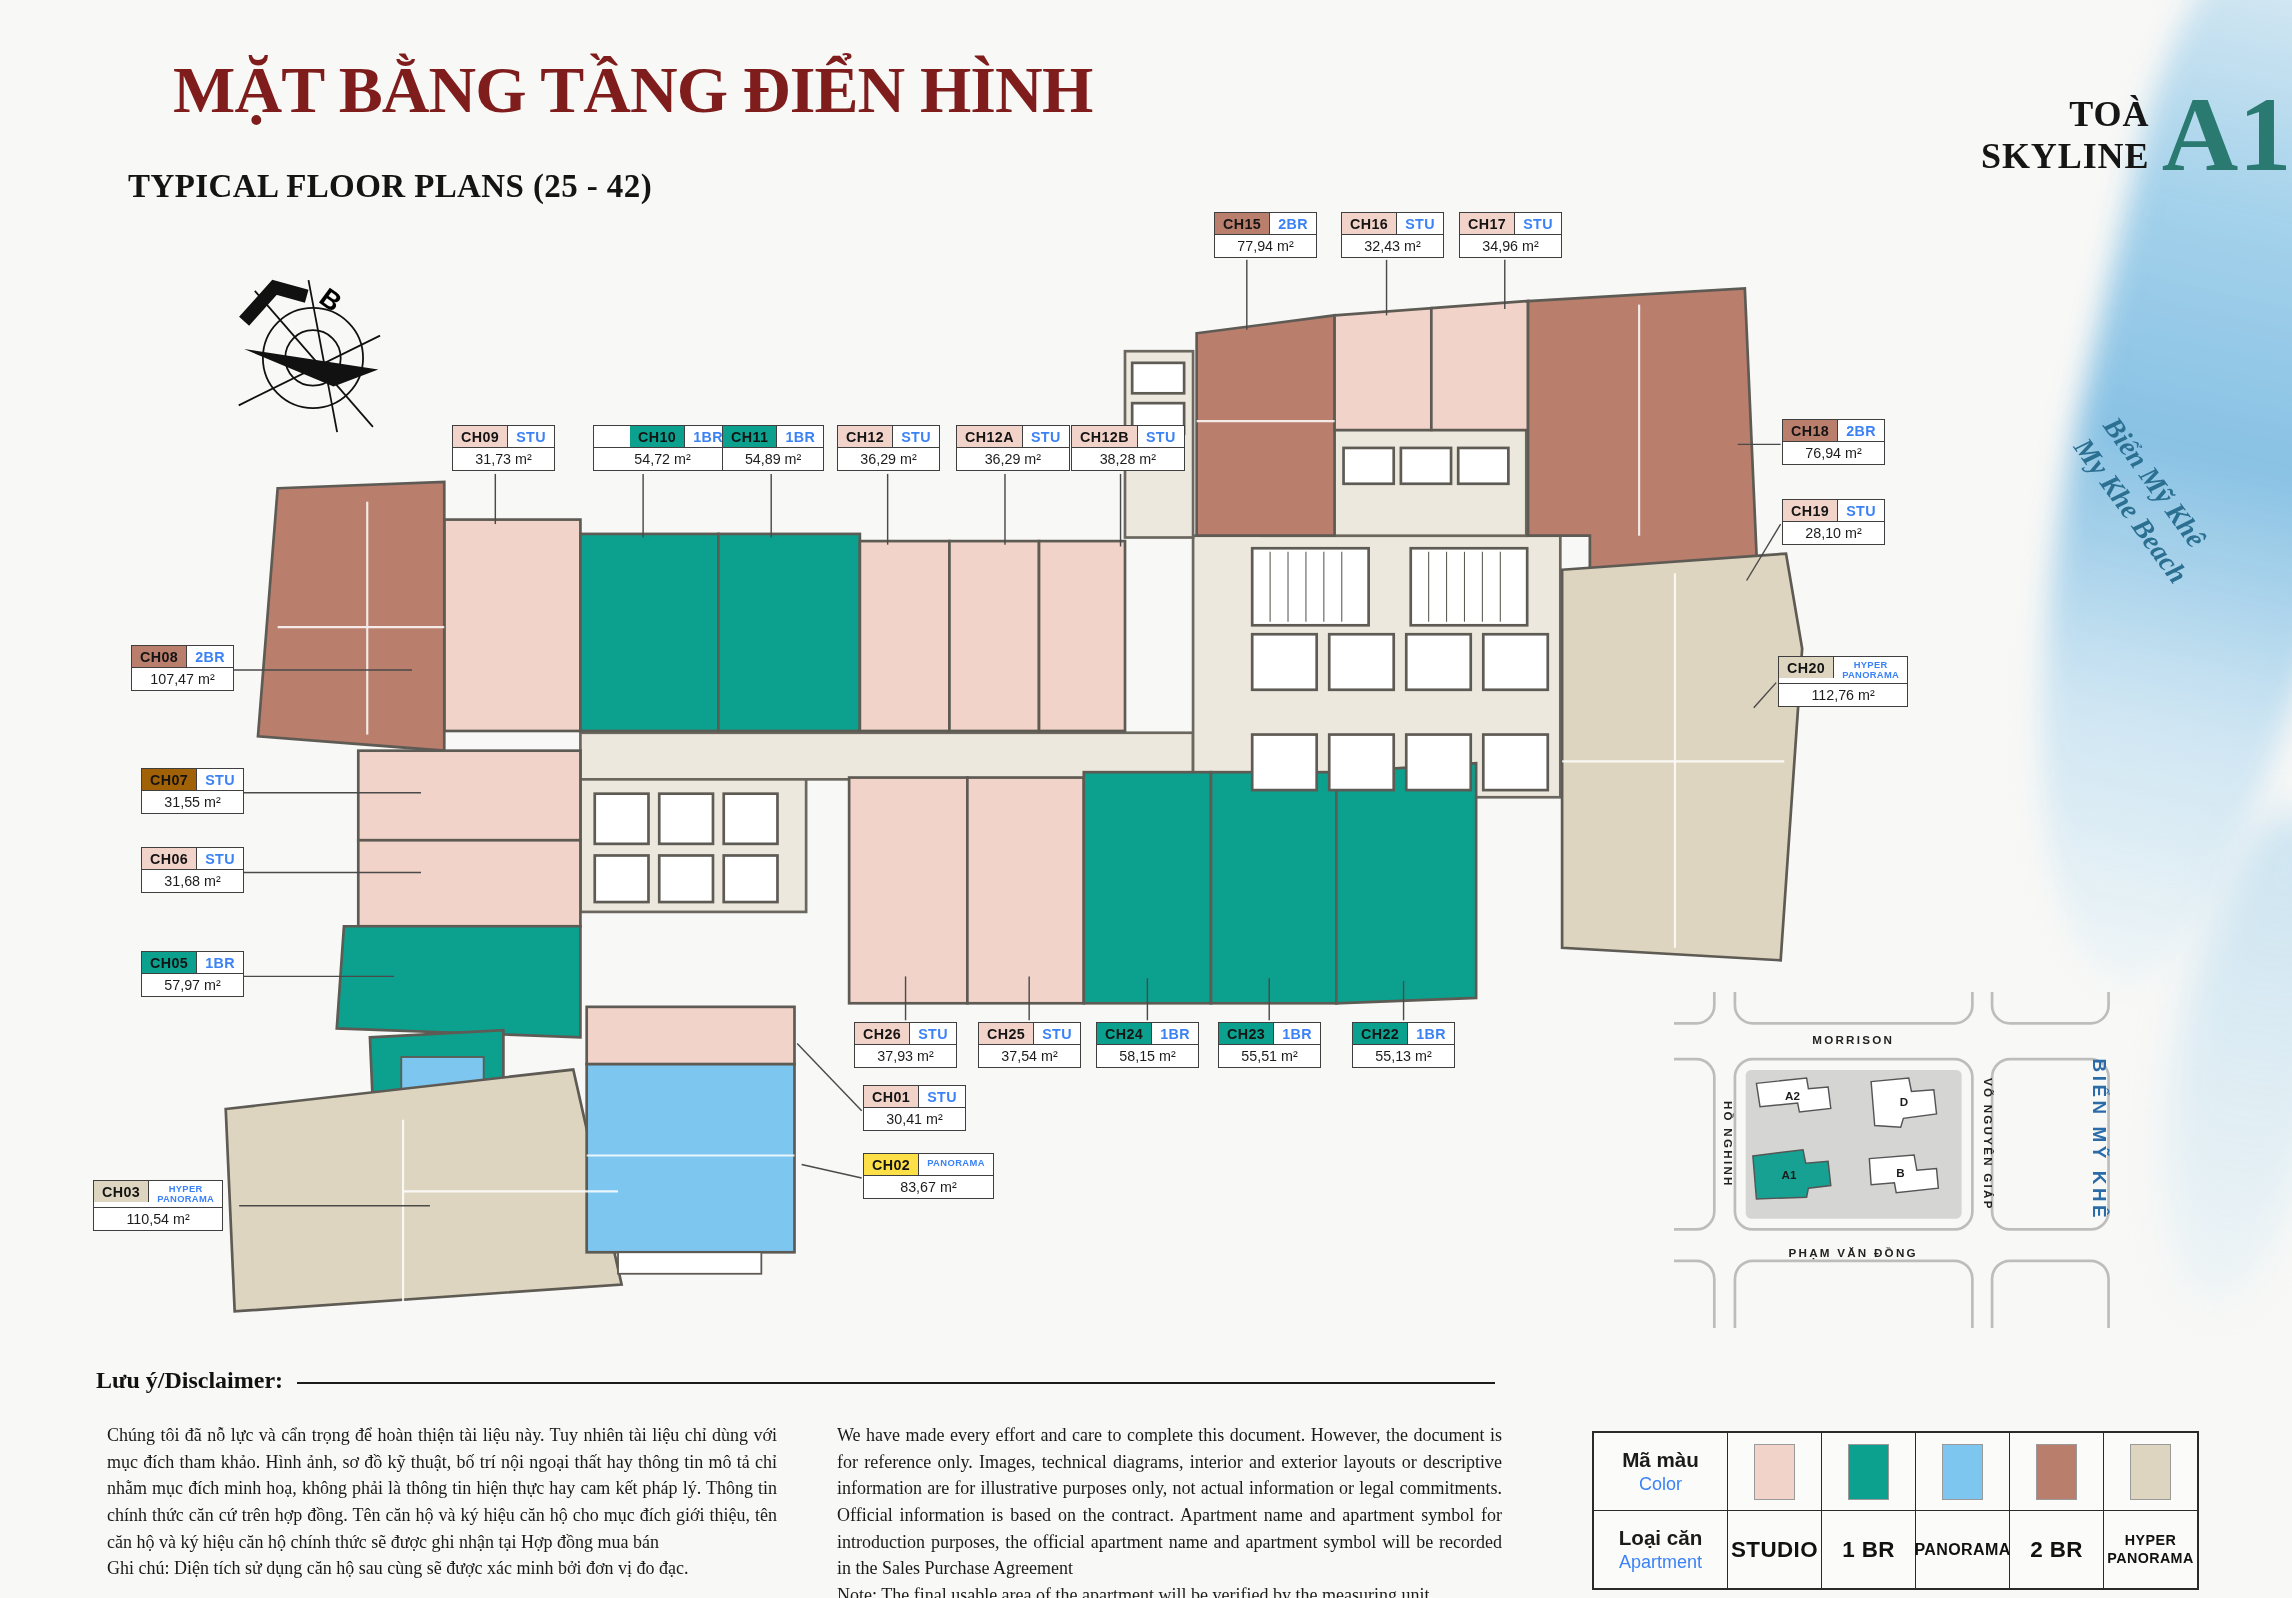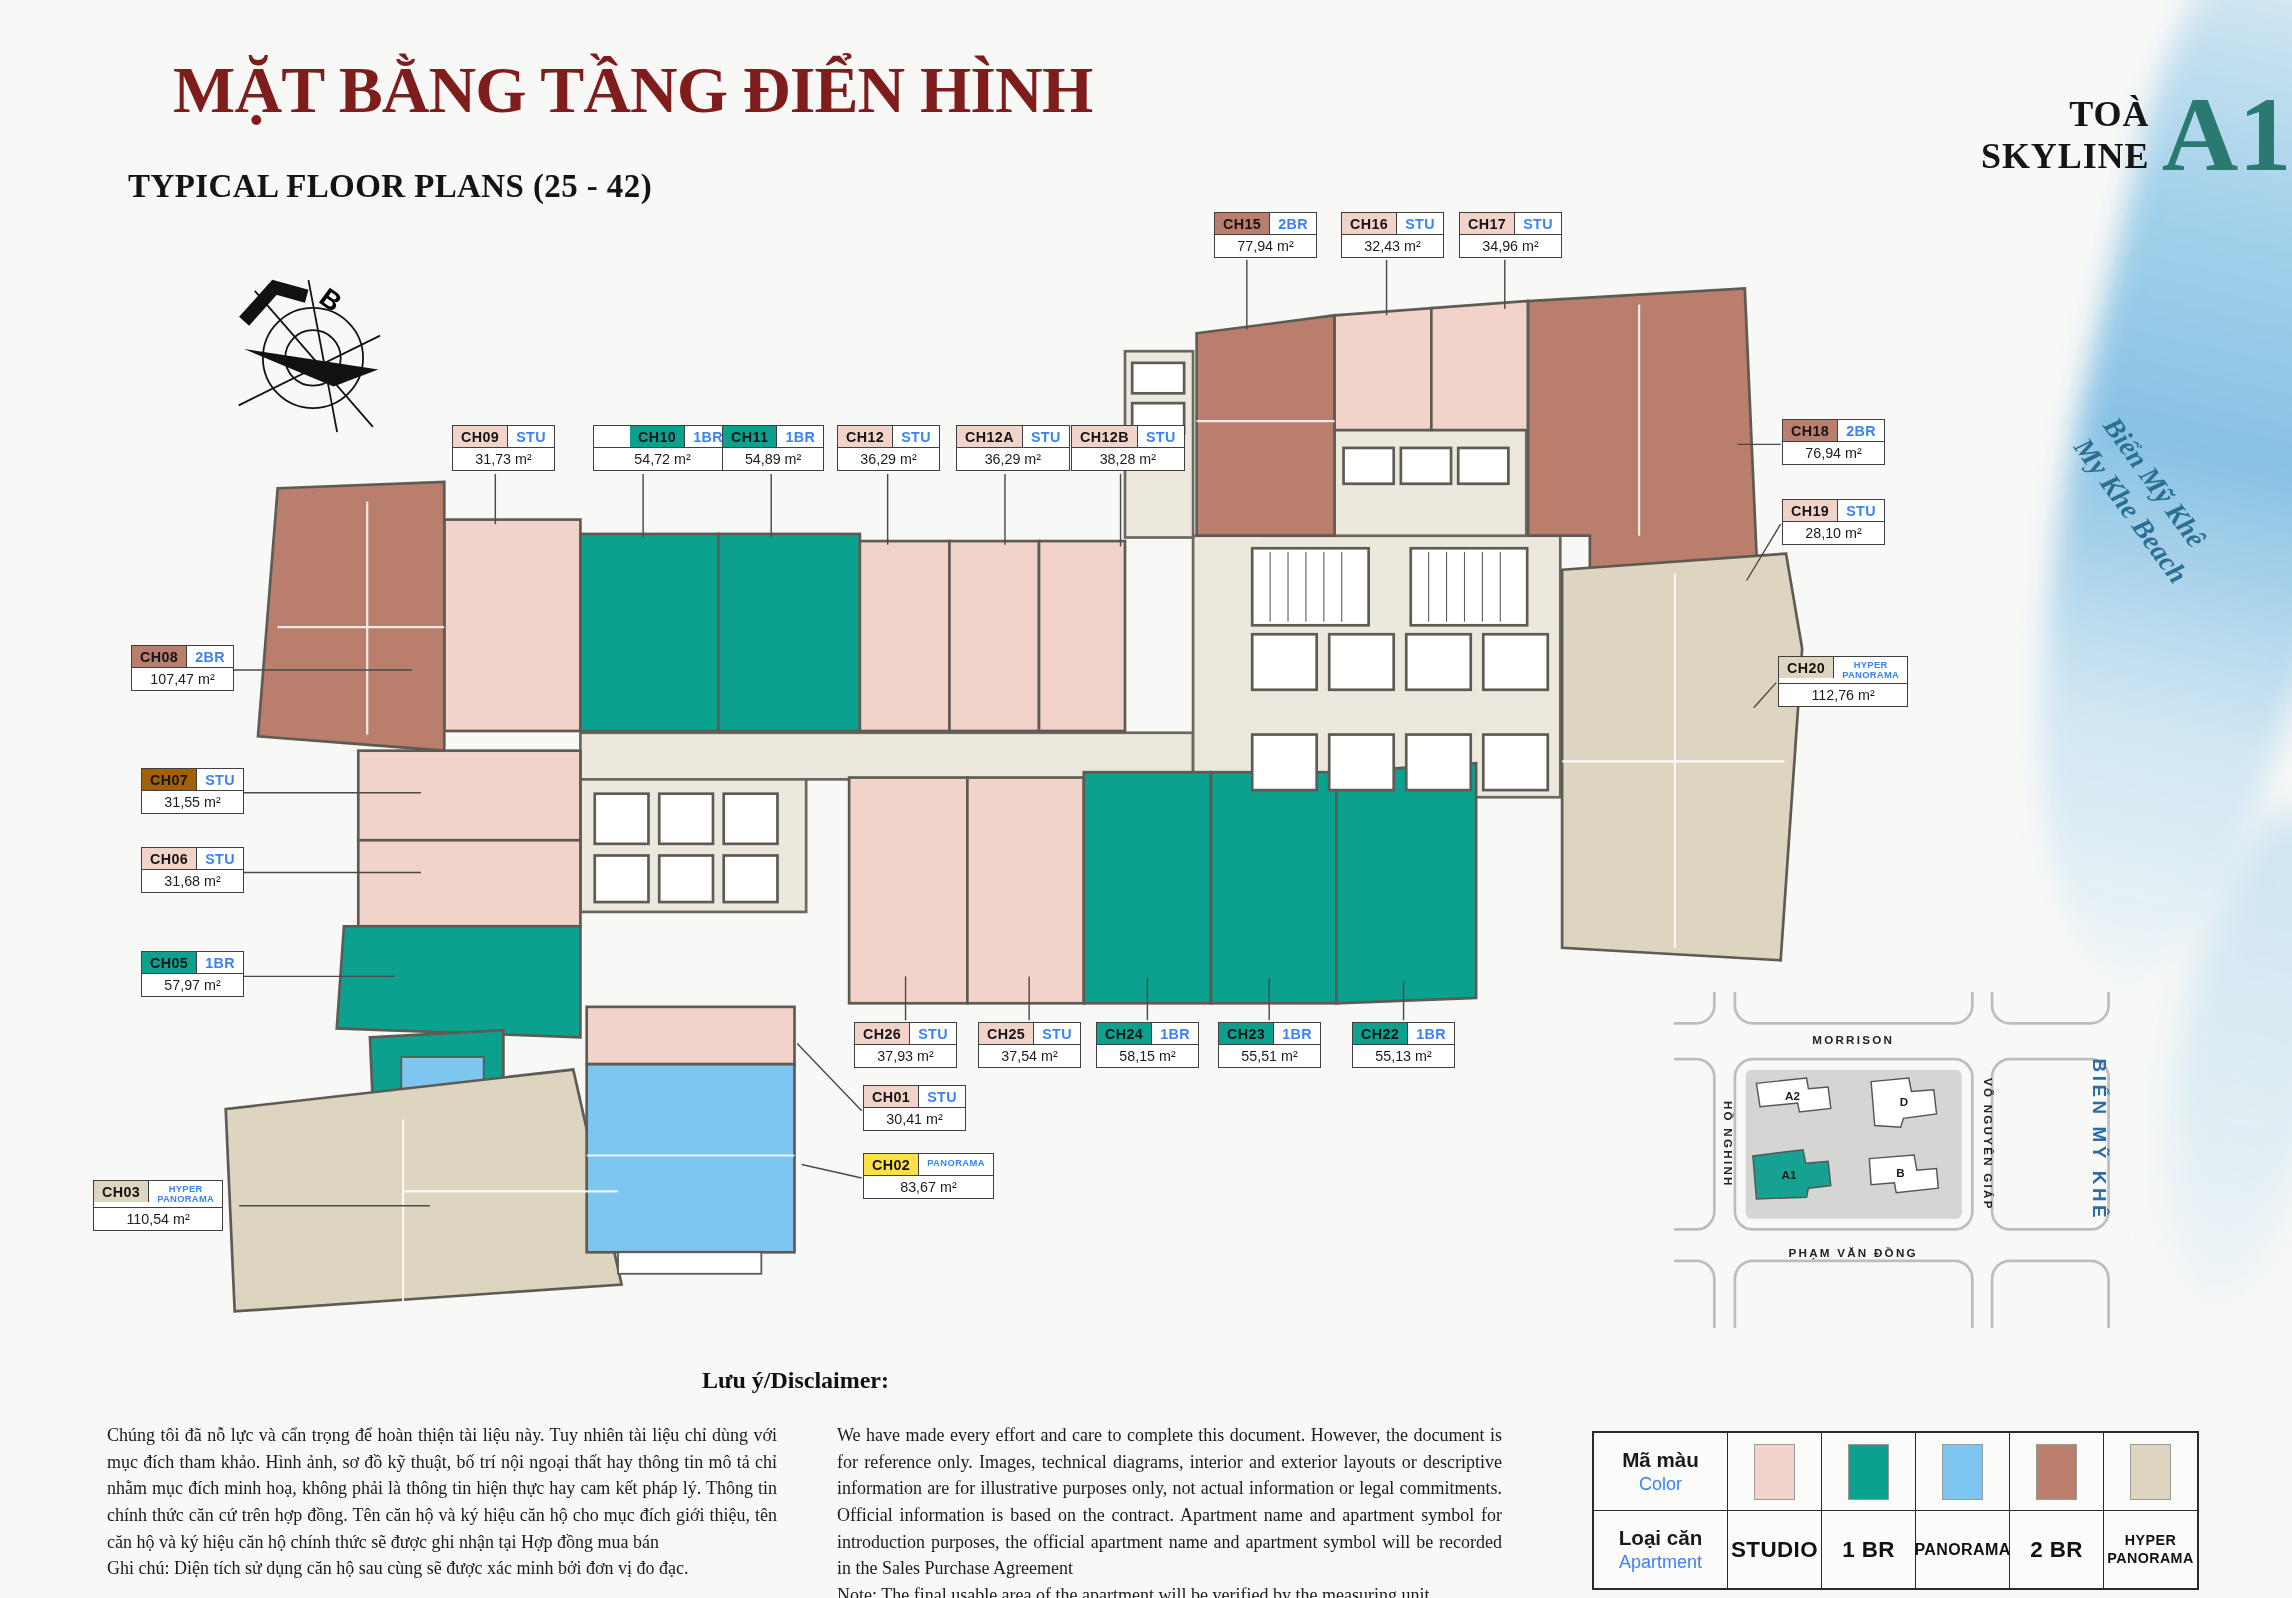--- a/index.html
+++ b/index.html
@@ -423,21 +423,21 @@
     <text class="map-bld-label" x="252" y="127">D</text>
     <text class="map-bld-label" x="120" y="209">A1</text>
     <text class="map-bld-label" x="248" y="207">B</text>
     <text class="map-street" x="200" y="58" text-anchor="middle">MORRISON</text>
     <text class="map-street" x="200" y="296" text-anchor="middle">PHẠM VĂN ĐỒNG</text>
     <text class="map-street" text-anchor="middle" transform="rotate(90 56 170)" x="56" y="170">HỒ NGHINH</text>
     <text class="map-street" text-anchor="middle" transform="rotate(90 346 170)" x="346" y="170">VÕ NGUYÊN GIÁP</text>
     <text class="map-sea" text-anchor="middle" transform="rotate(90 468 165)" x="468" y="165">BIỂN MỸ KHÊ</text>
   </svg>
 
-  <div class="sec-head" style="left:96px;top:1367px;width:1399px;flex-direction:column;">
+  <div class="sec-head" style="left:96px;top:1367px;width:1399px;">
     <span>Lưu ý/Disclaimer:</span>
     <span class="rule"></span>
   </div>
   <div class="disc" style="left:107px;top:1422px;width:670px;">
     <p>Chúng tôi đã nỗ lực và cẩn trọng để hoàn thiện tài liệu này. Tuy nhiên tài liệu chỉ dùng với mục đích tham khảo. Hình ảnh, sơ đồ kỹ thuật, bố trí nội ngoại thất hay thông tin mô tả chỉ nhằm mục đích minh hoạ, không phải là thông tin hiện thực hay cam kết pháp lý. Thông tin chính thức căn cứ trên hợp đồng. Tên căn hộ và ký hiệu căn hộ cho mục đích giới thiệu, tên căn hộ và ký hiệu căn hộ chính thức sẽ được ghi nhận tại Hợp đồng mua bán</p>
     <p>Ghi chú: Diện tích sử dụng căn hộ sau cùng sẽ được xác minh bởi đơn vị đo đạc.</p>
   </div>
   <div class="disc" style="left:837px;top:1422px;width:665px;">
     <p>We have made every effort and care to complete this document. However, the document is for reference only. Images, technical diagrams, interior and exterior layouts or descriptive information are for illustrative purposes only, not actual information or legal commitments. Official information is based on the contract. Apartment name and apartment symbol for introduction purposes, the official apartment name and apartment symbol will be recorded in the Sales Purchase Agreement</p>
     <p>Note: The final usable area of the apartment will be verified by the measuring unit.</p>

